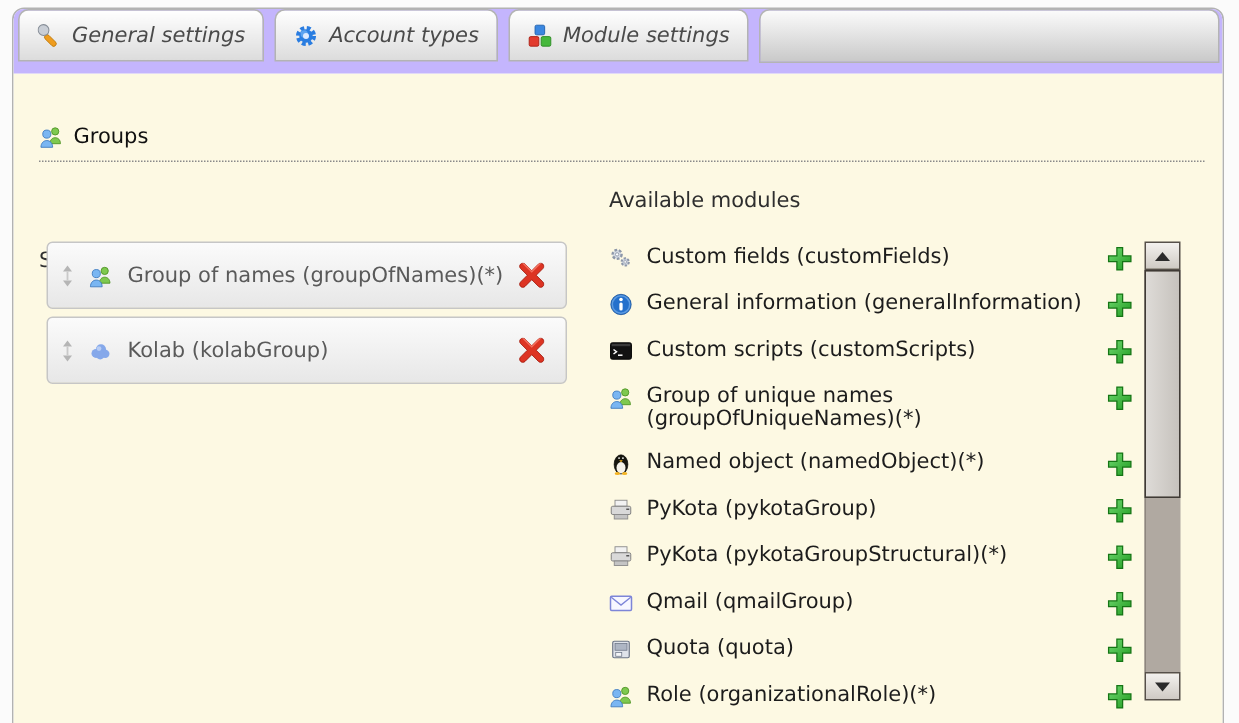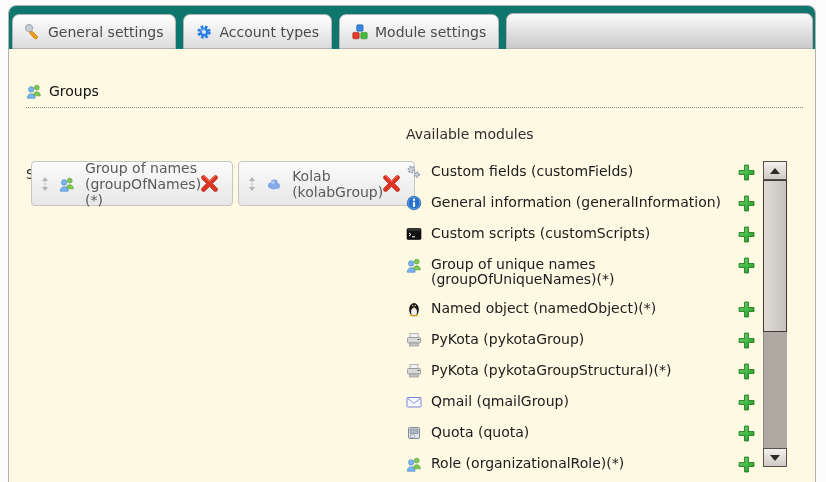--- a/index.html
+++ b/index.html
@@ -1,42 +1,42 @@
 <!DOCTYPE html>
 <html><head>
 <meta charset="utf-8">
 <style>
   html,body{margin:0;padding:0;width:826px;height:482px;overflow:hidden;
     background:#fbfbfb;font-family:"DejaVu Sans","Liberation Sans",sans-serif;}
   *{box-sizing:border-box;}
   .window{position:absolute;left:8px;top:5px;width:808px;height:520px;
     border:1px solid #b2b2b2;border-radius:8px;background:#fff;overflow:hidden;}
   
-  .tabstrip{position:absolute;top:0;left:0;width:100%;height:43px;background:#0f766e;
-    display:flex;align-items:flex-end;padding:0 2px 0 3px;z-index:2;}
+  .tabstrip{position:absolute;top:0;left:0;width:100%;height:43px;background:#c4b5fd;
+    display:flex;align-items:flex-start;padding:0 2px 0 3px;z-index:2;font-style:italic;}
   .tab{height:35px;display:flex;align-items:center;gap:7px;padding:0 12px;
     margin-right:7px;border:1px solid #b3b3b3;border-radius:7px 7px 0 0;
     background:linear-gradient(#ffffff,#dcdcdc);font-size:14px;color:#4a4a4a;
     cursor:pointer;white-space:nowrap;position:relative;}
   .tab.active{height:40px;margin-bottom:-1px;background:#fdf9e3;border-bottom:none;
     z-index:4;color:#3b3b3b;}
   .tab .ticon{width:16px;height:16px;flex:none;display:inline-flex;}
   .filler{flex:1;height:36px;border:1px solid #b4b4b4;border-radius:7px 7px 0 0;
     background:linear-gradient(#fbfbfb,#c9c9c9);}
   
   .panel{position:absolute;top:43px;left:0;right:0;bottom:0;background:#fdf9e3;z-index:1;}
   .groups-header{position:absolute;left:17px;right:12px;top:34px;padding-bottom:8px;
     border-bottom:1px dotted #8a8a8a;display:flex;align-items:center;gap:7px;
     font-weight:normal;font-size:14px;color:#101010;}
   .groups-header .hicon{width:16px;height:16px;display:inline-flex;}
   .col-label{position:absolute;top:77px;font-size:14px;color:#2e2e2e;}
   .col-label.left{left:17px;margin-top:40px;} .col-label.right{left:397px;}
   
   .selected-list{position:absolute;left:22px;top:112px;width:347px;
-    display:flex;flex-direction:row;gap:5px;}
+    display:flex;flex-direction:column;gap:5px;}
   .sel-item{height:45px;border:1px solid #c6c6c6;border-radius:4px;
     background:linear-gradient(#fbfbfb,#e7e7e7);display:flex;align-items:center;
     padding:0 14px 0 8px;cursor:move;}
   .sel-handle{width:10px;height:16px;margin-right:9px;display:inline-flex;cursor:ns-resize;}
   .sel-icon{width:16px;height:16px;margin-right:10px;display:inline-flex;}
   .sel-label{flex:1;font-size:14px;color:#5a5a5a;}
   .icon-btn{width:17px;height:17px;padding:0;border:none;background:transparent;
     display:inline-flex;cursor:pointer;flex:none;}
   .icon-btn svg{width:100%;height:100%;}
   

